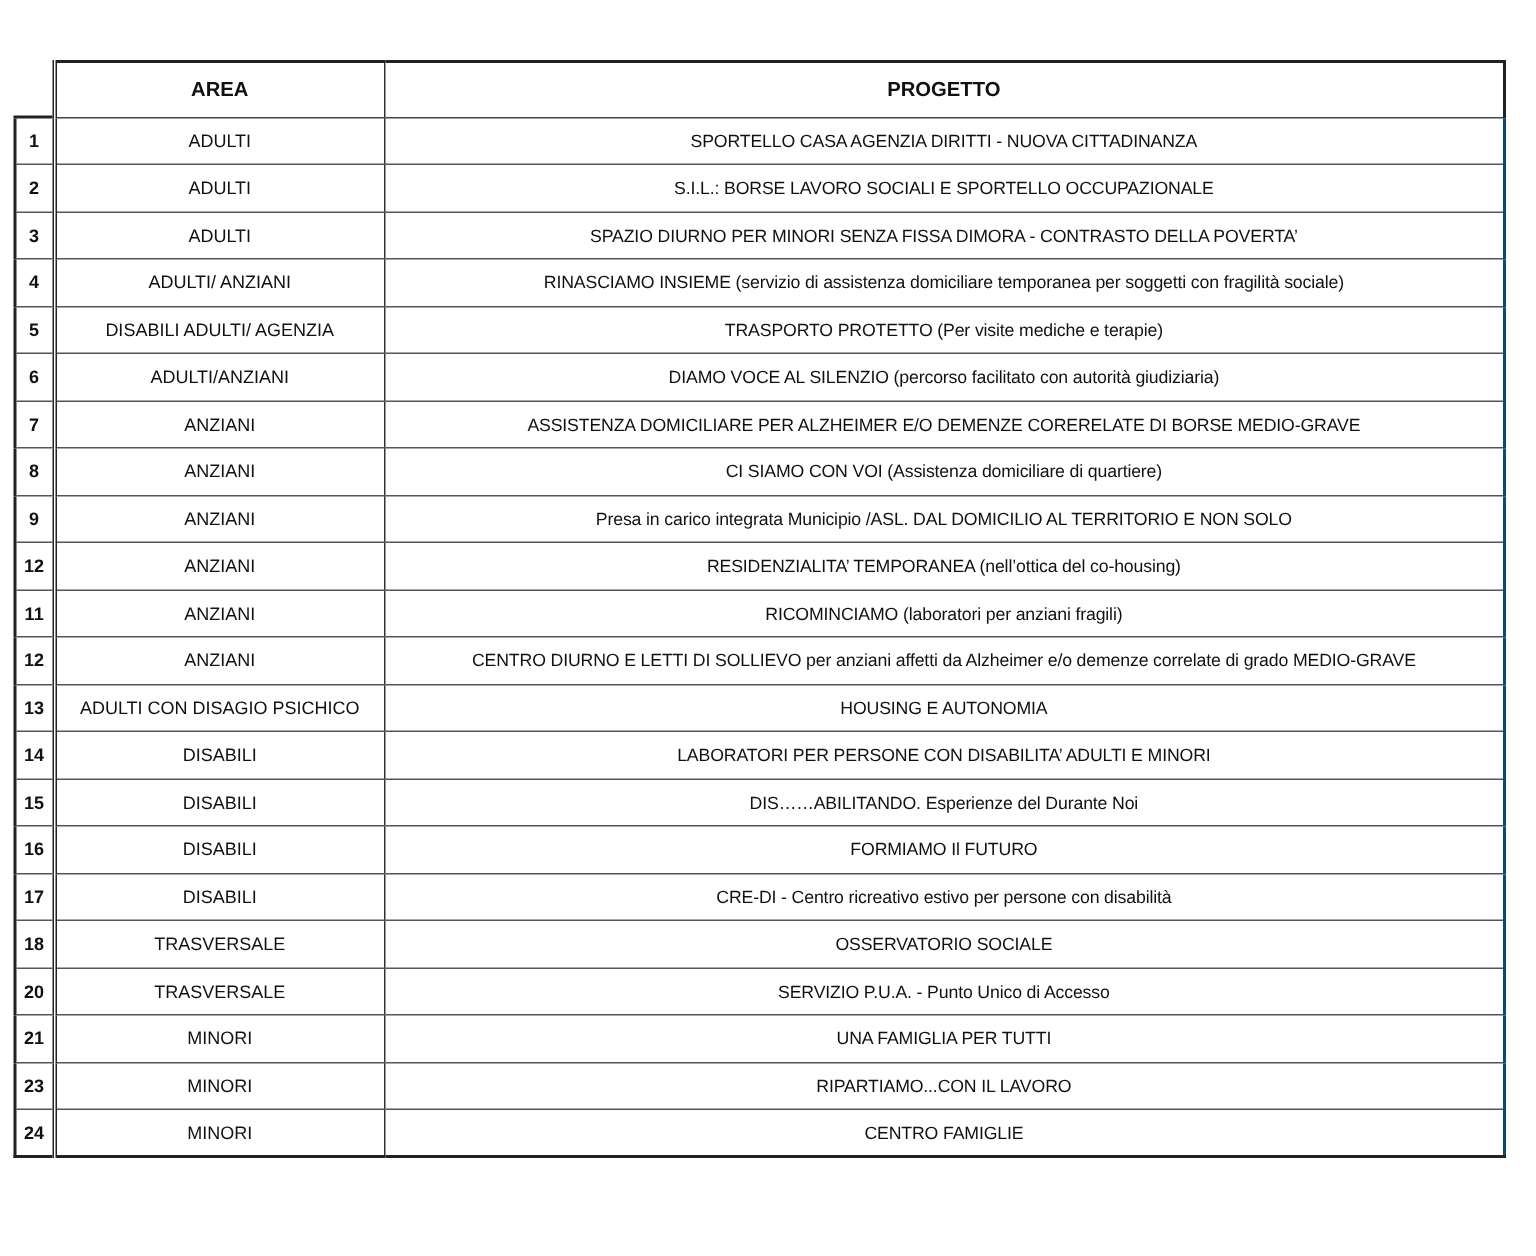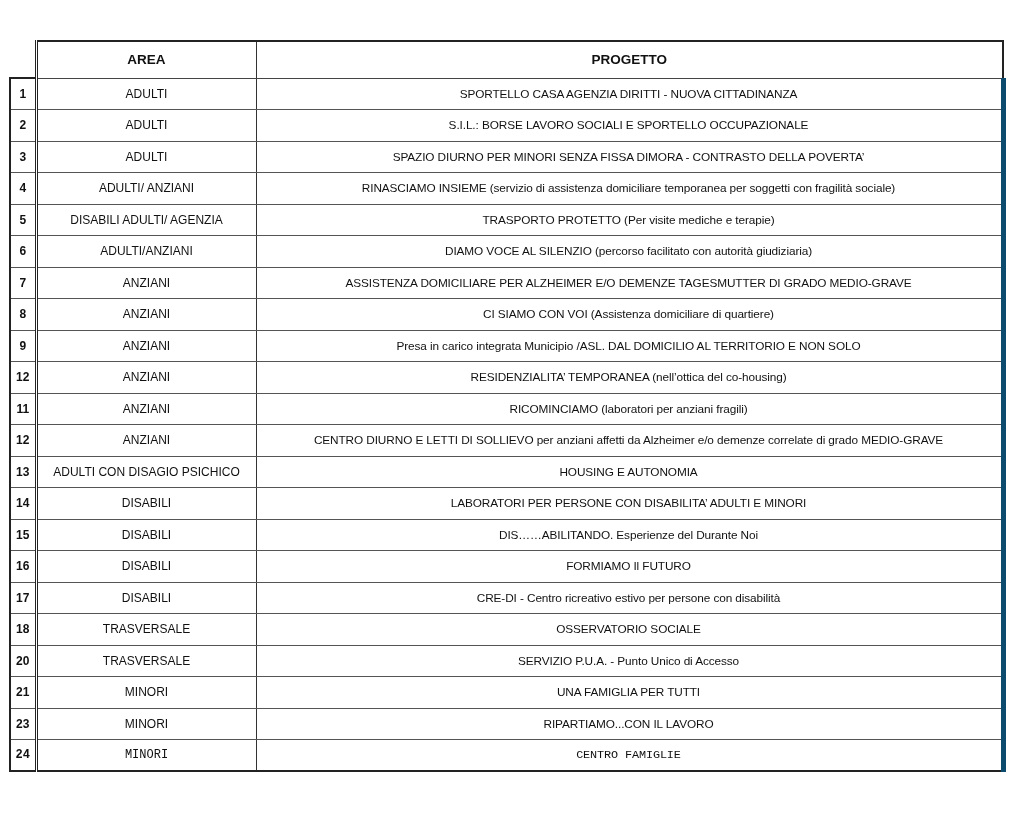--- a/index.html
+++ b/index.html
@@ -57,28 +57,27 @@
       font-size: 12px;
       border-left: 2px solid #222;
       border-right: 3px double #222;
       text-align: left;
       padding-left: 5px;
     }
     .data-row td.area {
       border-right: 1px solid #333;
     }
     .data-row td.prog {
-      border-right: 5px solid #0c4a6e;
+      border-right: 2px solid #0c4a6e;
       font-size: 11.8px;
       letter-spacing: -0.1px;
       border-radius: 13px;
     }
     .data-row:last-child td {
       border-bottom: 2px solid #222;
-      font-family: Liberation Mono, monospace;
     }
     col.c-num { width: 26px; }
     col.c-area { width: 220px; }
     col.c-prog { width: 747px; }
   </style>
 </head>
 <body>
 
 <table id="doc-table">
   <colgroup>
@@ -120,21 +119,21 @@
         <td class="prog">TRASPORTO PROTETTO (Per visite mediche e terapie)</td>
       </tr>
       <tr class="data-row">
         <td class="num">6</td>
         <td class="area">ADULTI/ANZIANI</td>
         <td class="prog">DIAMO VOCE AL  SILENZIO (percorso facilitato con autorità giudiziaria)</td>
       </tr>
       <tr class="data-row">
         <td class="num">7</td>
         <td class="area">ANZIANI</td>
-        <td class="prog">ASSISTENZA DOMICILIARE PER ALZHEIMER E/O DEMENZE TAGESMUTTER DI GRADO MEDIO-GRAVE</td>
+        <td class="prog">ASSISTENZA DOMICILIARE PER ALZHEIMER E/O DEMENZE CORERELATE DI BORSE MEDIO-GRAVE</td>
       </tr>
       <tr class="data-row">
         <td class="num">8</td>
         <td class="area">ANZIANI</td>
         <td class="prog">CI SIAMO CON VOI (Assistenza domiciliare di quartiere)</td>
       </tr>
       <tr class="data-row">
         <td class="num">9</td>
         <td class="area">ANZIANI</td>
         <td class="prog">Presa in carico integrata Municipio /ASL. DAL DOMICILIO AL TERRITORIO E NON SOLO</td>

